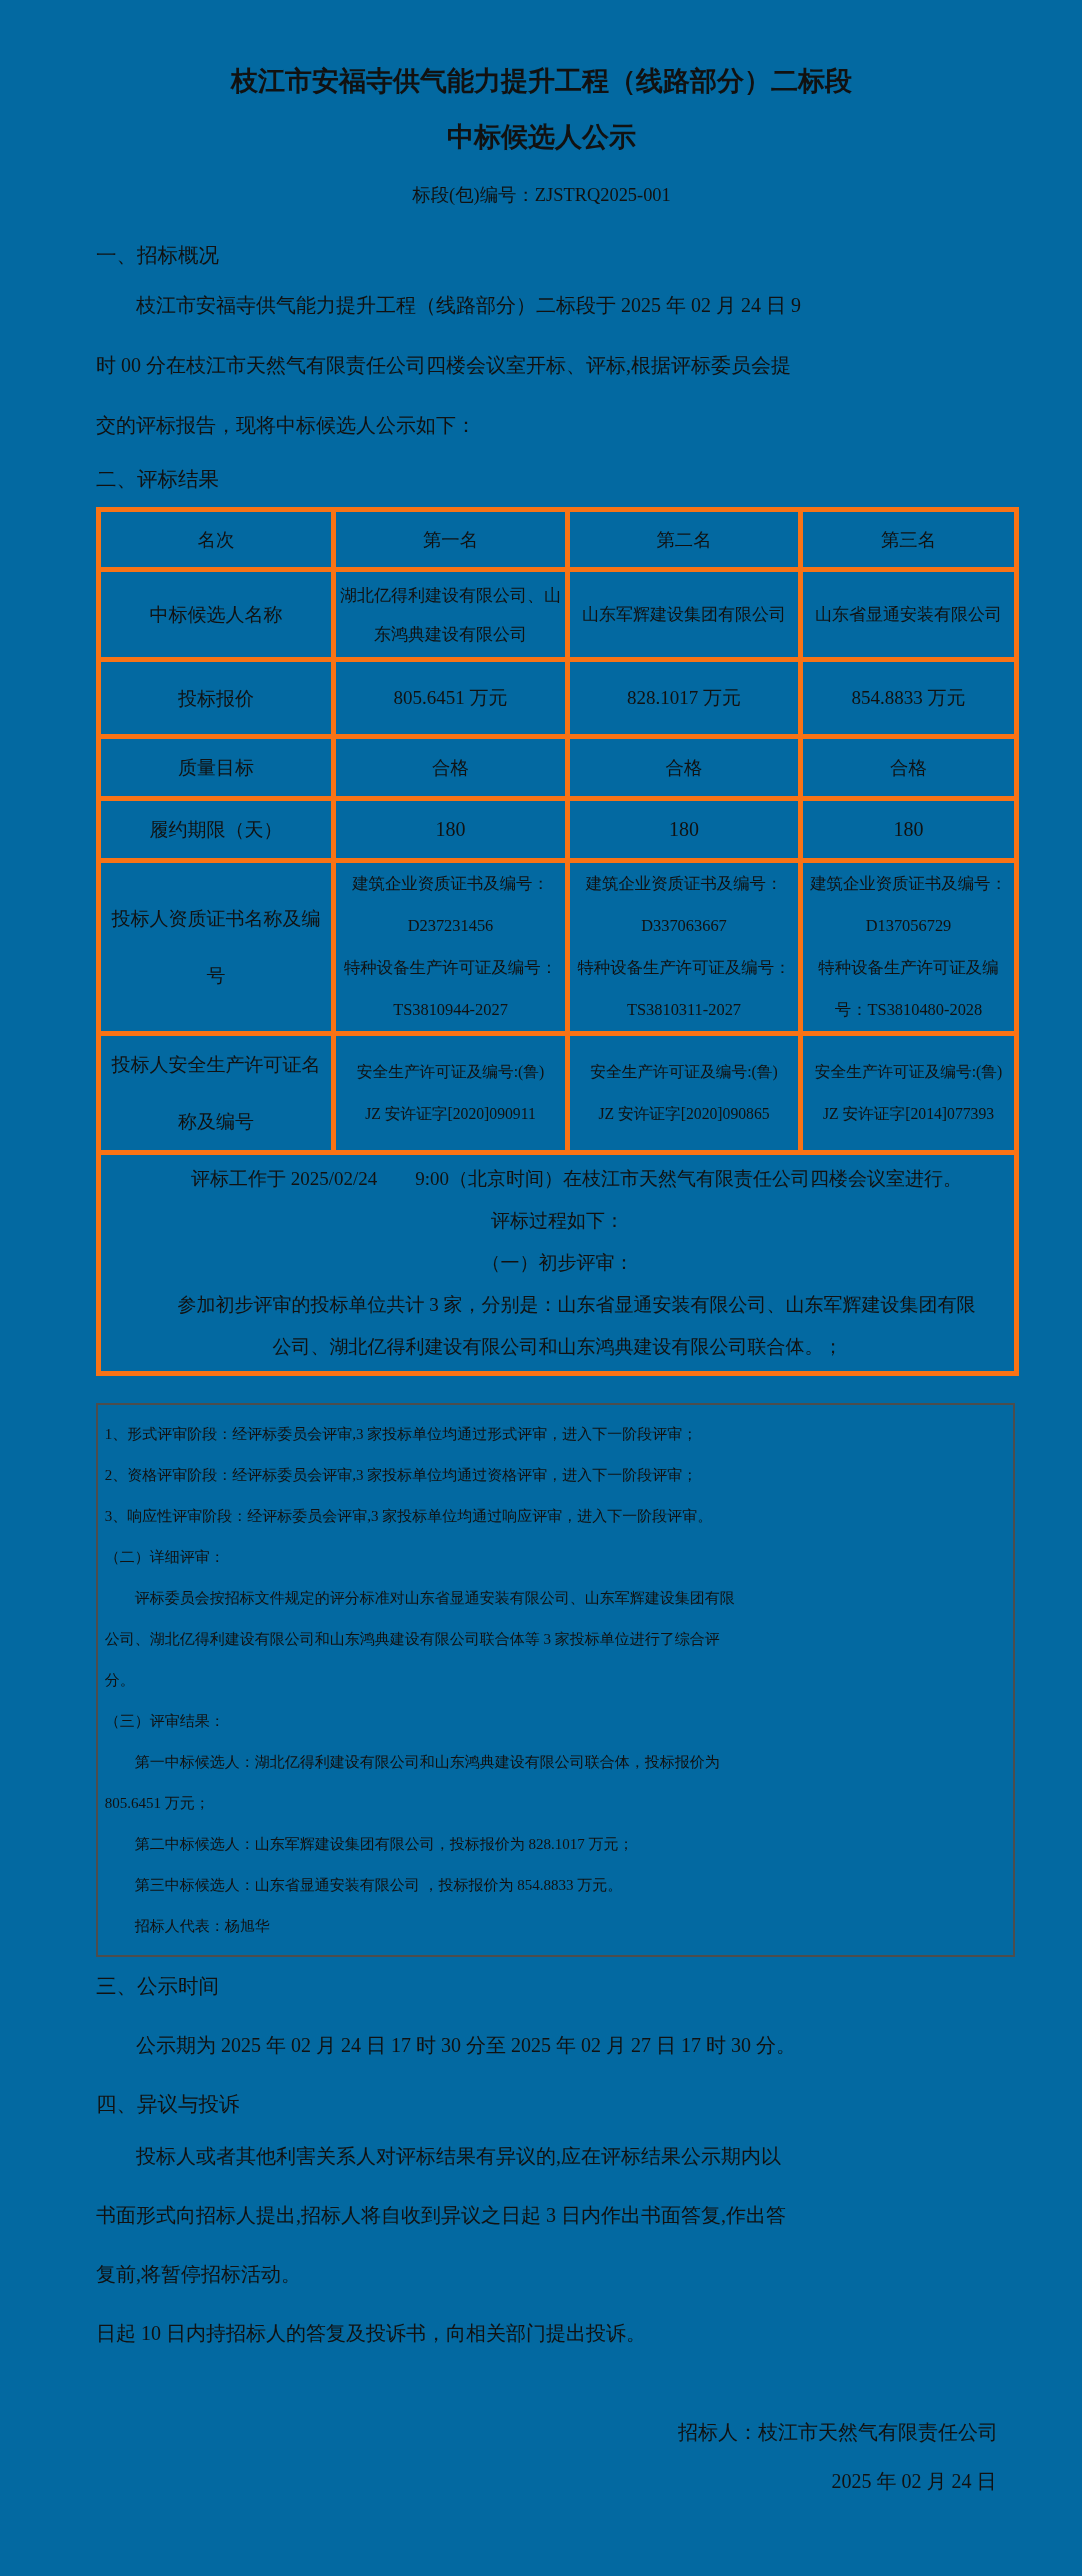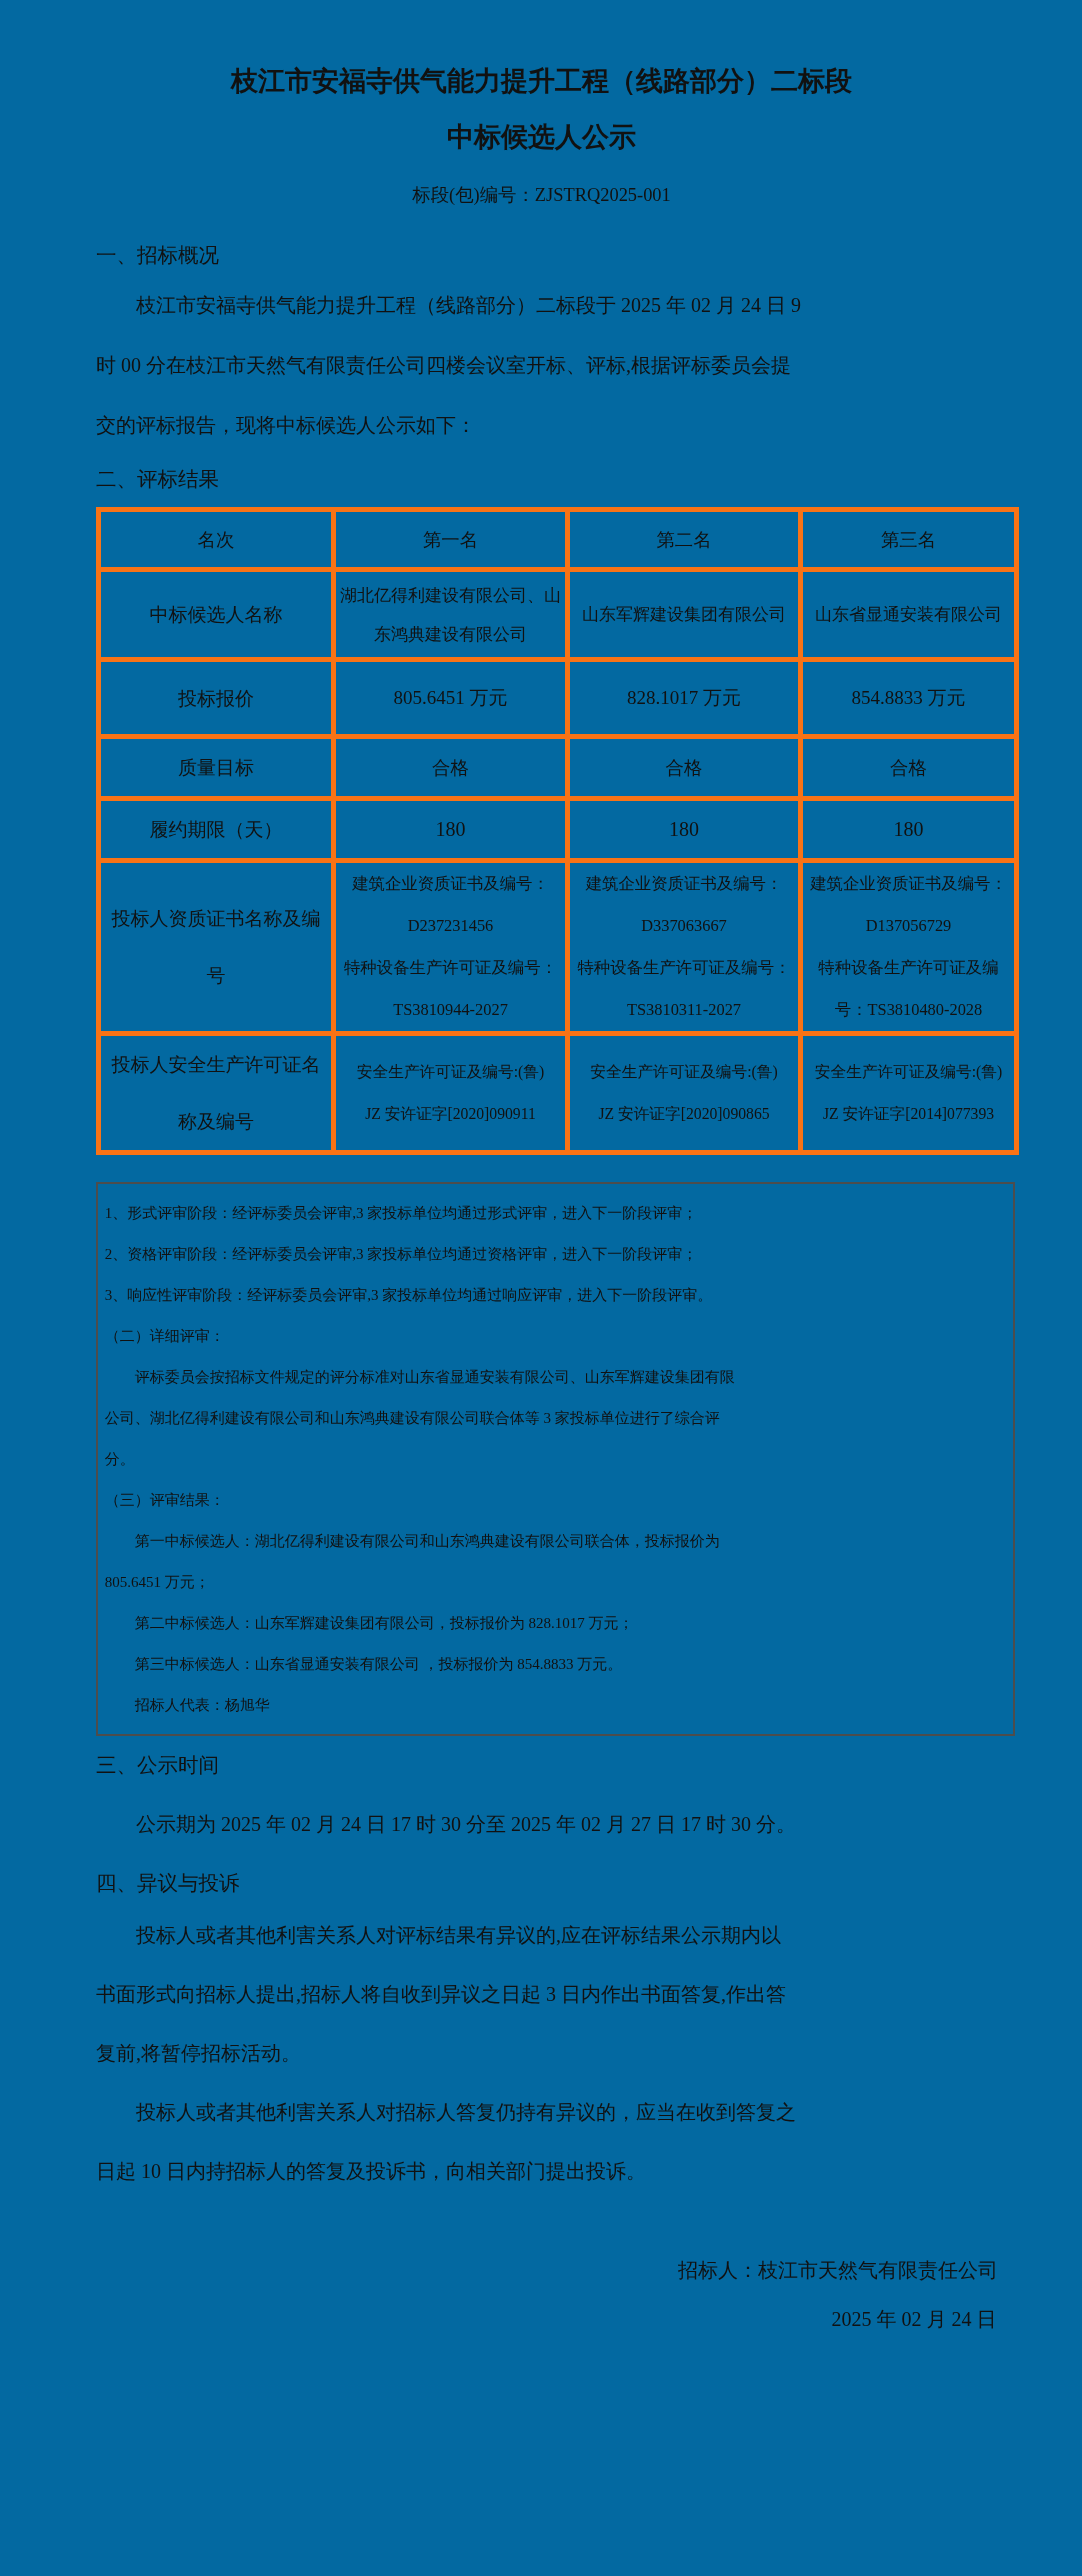--- a/index.html
+++ b/index.html
@@ -142,20 +142,29 @@
             </td>
         <td class="lic-v">
               <div>安全生产许可证及编号:(鲁)</div>
               <div>JZ 安许证字[2020]090865</div>
             </td>
         <td class="lic-v">
               <div>安全生产许可证及编号:(鲁)</div>
               <div>JZ 安许证字[2014]077393</div>
             </td>
       </tr>
+      <tr class="r-note">
+        <td class="note-cell" colspan="4">
+              <div>　　评标工作于 2025/02/24　　9:00（北京时间）在枝江市天然气有限责任公司四楼会议室进行。</div>
+              <div>评标过程如下：</div>
+              <div>（一）初步评审：</div>
+              <div>　　参加初步评审的投标单位共计 3 家，分别是：山东省显通安装有限公司、山东军辉建设集团有限</div>
+              <div>公司、湖北亿得利建设有限公司和山东鸿典建设有限公司联合体。；</div>
+            </td>
+      </tr>
     </tbody>
       </table>
 
     <div class="process-box">
         <div>1、形式评审阶段：经评标委员会评审,3 家投标单位均通过形式评审，进入下一阶段评审；</div>
         <div>2、资格评审阶段：经评标委员会评审,3 家投标单位均通过资格评审，进入下一阶段评审；</div>
         <div>3、响应性评审阶段：经评标委员会评审,3 家投标单位均通过响应评审，进入下一阶段评审。</div>
         <div>（二）详细评审：</div>
         <div>　　评标委员会按招标文件规定的评分标准对山东省显通安装有限公司、山东军辉建设集团有限</div>
         <div>公司、湖北亿得利建设有限公司和山东鸿典建设有限公司联合体等 3 家投标单位进行了综合评</div>
@@ -173,21 +182,20 @@
         <div>　　公示期为 2025 年 02 月 24 日 17 时 30 分至 2025 年 02 月 27 日 17 时 30 分。</div>
       </div>
 
     <div class="h h4m">四、异议与投诉</div>
     <div class="para s4p1">
         <div>　　投标人或者其他利害关系人对评标结果有异议的,应在评标结果公示期内以</div>
         <div>书面形式向招标人提出,招标人将自收到异议之日起 3 日内作出书面答复,作出答</div>
         <div>复前,将暂停招标活动。</div>
       </div>
     <div class="para s4p2">
-        <div>　　投标人或者其他利害关系人对招标人答复仍持有异议的，应当在收到答复之</div>
         <div>日起 10 日内持招标人的答复及投诉书，向相关部门提出投诉。</div>
       </div>
 
     <div class="sig sig1">招标人：枝江市天然气有限责任公司</div>
     <div class="sig sig2">2025 年 02 月 24 日</div>
 
   </div>
 </div>
 
 

